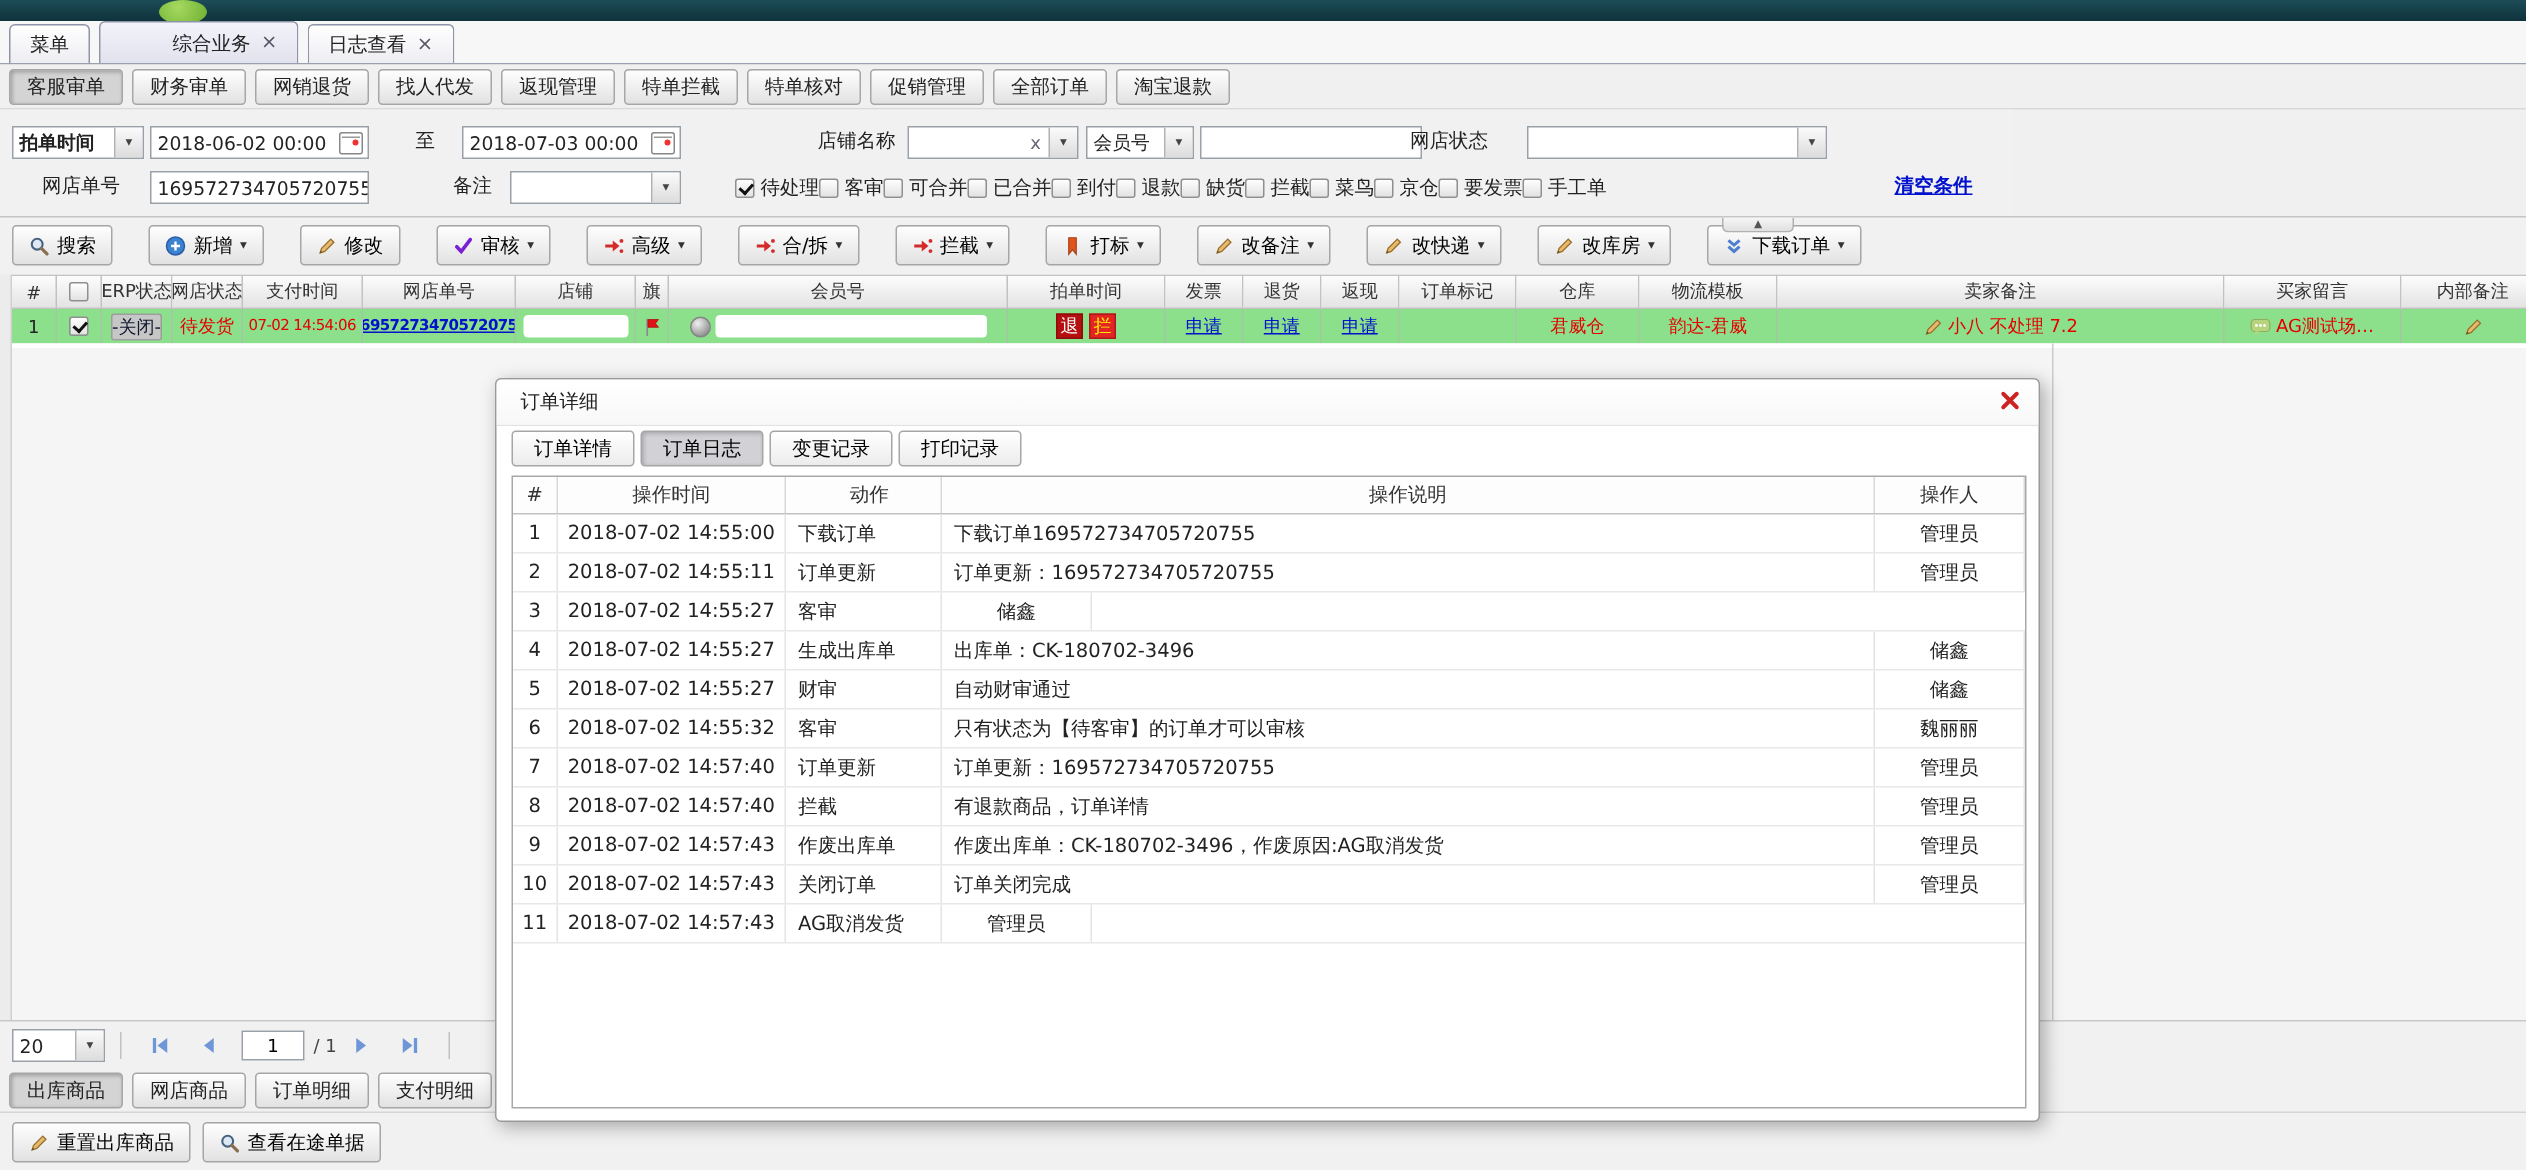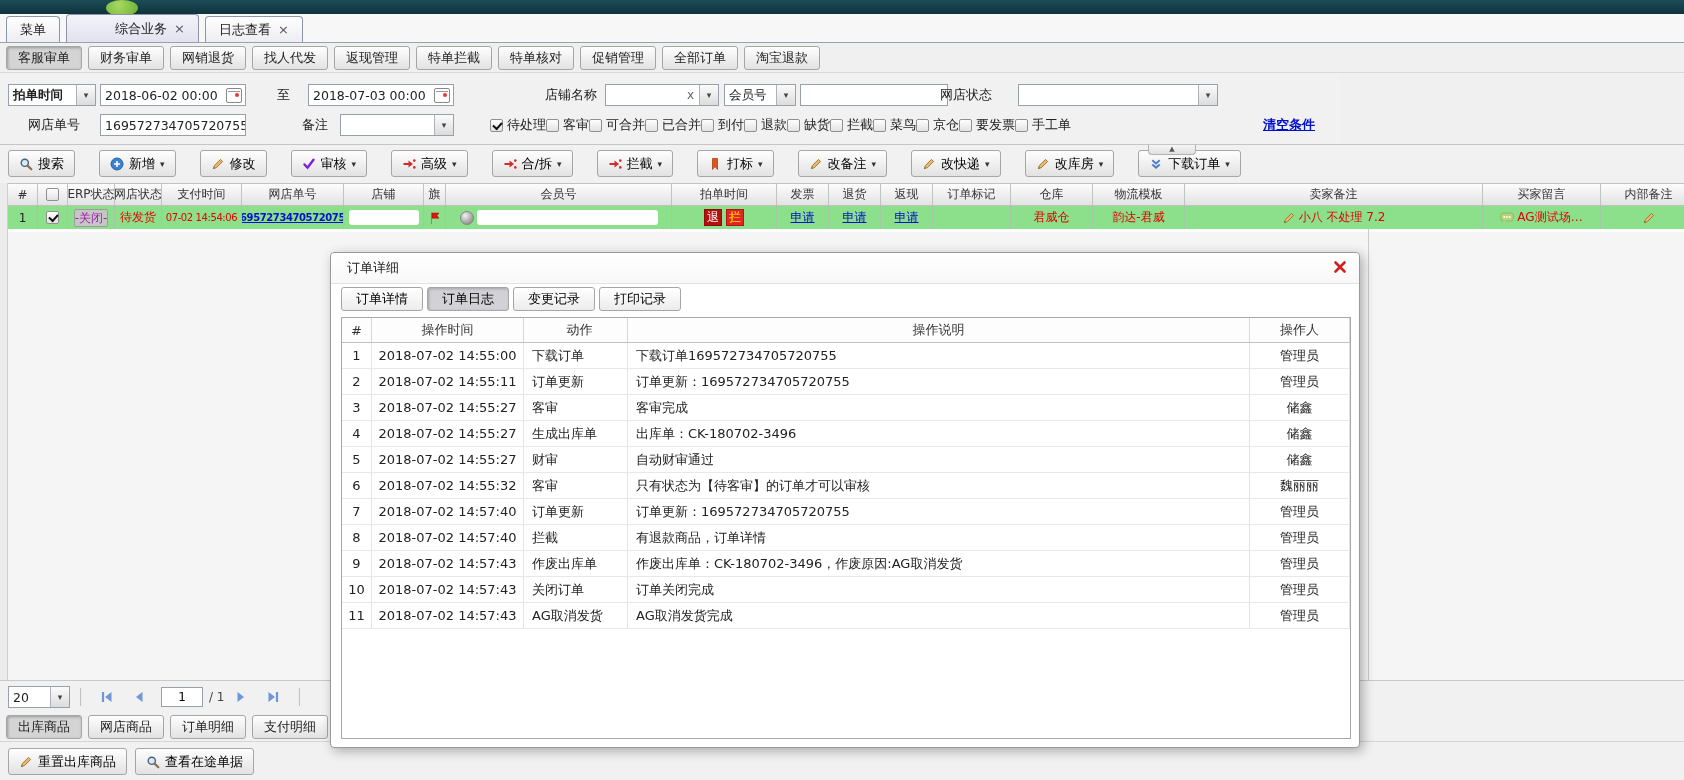--- a/index.html
+++ b/index.html
@@ -55,21 +55,21 @@
   .gutter{position:absolute;left:0;top:183px;width:8px;height:497px;background:#ececec;border-right:1px solid #d0d0d0;box-sizing:border-box;}
   #grid-header{position:absolute;left:8px;top:183px;height:23px;display:flex;width:1676px;overflow:hidden;}
   .gh{flex:none;box-sizing:border-box;border:1px solid #c2c2c2;border-left:none;
       background:linear-gradient(#fcfcfc,#e3e3e3);display:flex;align-items:center;justify-content:center;
       font-size:12px;color:#333;white-space:nowrap;overflow:hidden;}
   #grid-row{position:absolute;left:8px;top:206px;height:23px;display:flex;width:1676px;overflow:hidden;background:#8ce08c;}
   .gc{flex:none;box-sizing:border-box;border-right:1px solid #a3c6a3;display:flex;align-items:center;justify-content:center;
       gap:3px;font-size:12px;white-space:nowrap;overflow:hidden;}
   .redtxt{color:#e60000;}
   .small{font-size:10px;letter-spacing:-0.4px;}
-  .badge-gray{background:#c6c6c6;border:1px solid #9d9d9d;border-radius:2px;color:#a21caf;padding:0 0;line-height:16px;}
+  .badge-gray{background:#c6c6c6;border:1px solid #9d9d9d;border-radius:2px;color:#0f172a;padding:0 0;line-height:16px;}
   .b-dark{background:#b50f0f;color:#fff;padding:0 2px;line-height:15px;border:1px solid #8c0b0b;}
   .b-bright{background:#e22424;color:#ffe800;padding:0 2px;line-height:15px;border:1px solid #b01717;margin-left:1px;}
   .blur{background:#fff;border-radius:3px;height:15px;}
   .sphere{width:14px;height:14px;border-radius:50%;border:1px solid #858585;box-sizing:border-box;flex:none;
           background:radial-gradient(circle at 35% 30%,#f0f0f0,#a0a0a0 65%,#787878);}
   .gridbody{position:absolute;left:8px;top:229px;width:1676px;height:451px;background:#f5f5f5;}
   .gridbody::before{content:'';display:block;height:3px;background:#ffffff;}
   .vline{position:absolute;left:1368px;top:229px;width:1px;height:551px;background:#cbcbcb;}
   
   .pagebar{position:absolute;left:0;top:680px;width:1684px;height:33px;background:#f1f1f1;border-top:1px solid #c9c9c9;
@@ -570,21 +570,20 @@
           <div class="mc c0">2</div>
           <div class="mc c1">2018-07-02 14:55:11</div>
           <div class="mc c2">订单更新</div>
           <div class="mc c3">订单更新：169572734705720755</div>
           <div class="mc c4">管理员</div>
         </div>
         <div class="mrow">
           <div class="mc c0">3</div>
           <div class="mc c1">2018-07-02 14:55:27</div>
           <div class="mc c2">客审</div>
-          <div class="mc c3">客审完成</div>
           <div class="mc c4">储鑫</div>
         </div>
         <div class="mrow">
           <div class="mc c0">4</div>
           <div class="mc c1">2018-07-02 14:55:27</div>
           <div class="mc c2">生成出库单</div>
           <div class="mc c3">出库单：CK-180702-3496</div>
           <div class="mc c4">储鑫</div>
         </div>
         <div class="mrow">
@@ -626,18 +625,17 @@
           <div class="mc c0">10</div>
           <div class="mc c1">2018-07-02 14:57:43</div>
           <div class="mc c2">关闭订单</div>
           <div class="mc c3">订单关闭完成</div>
           <div class="mc c4">管理员</div>
         </div>
         <div class="mrow">
           <div class="mc c0">11</div>
           <div class="mc c1">2018-07-02 14:57:43</div>
           <div class="mc c2">AG取消发货</div>
-          <div class="mc c3">AG取消发货完成</div>
           <div class="mc c4">管理员</div>
         </div>
       </div>
   </div>
 </div>
 
 </body></html>

